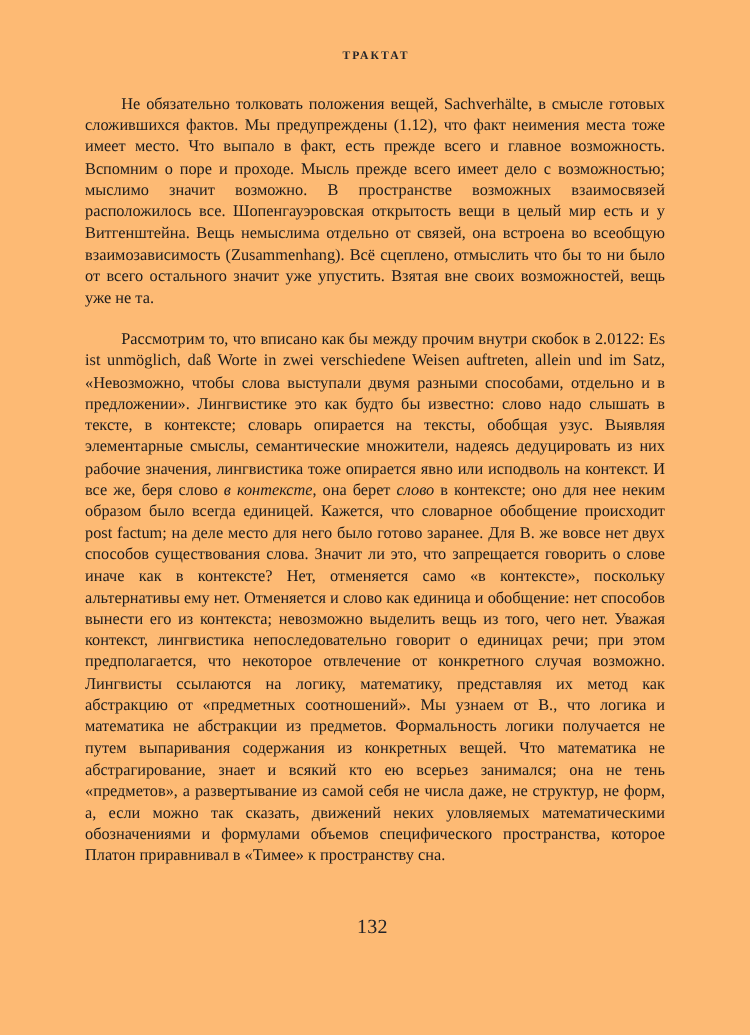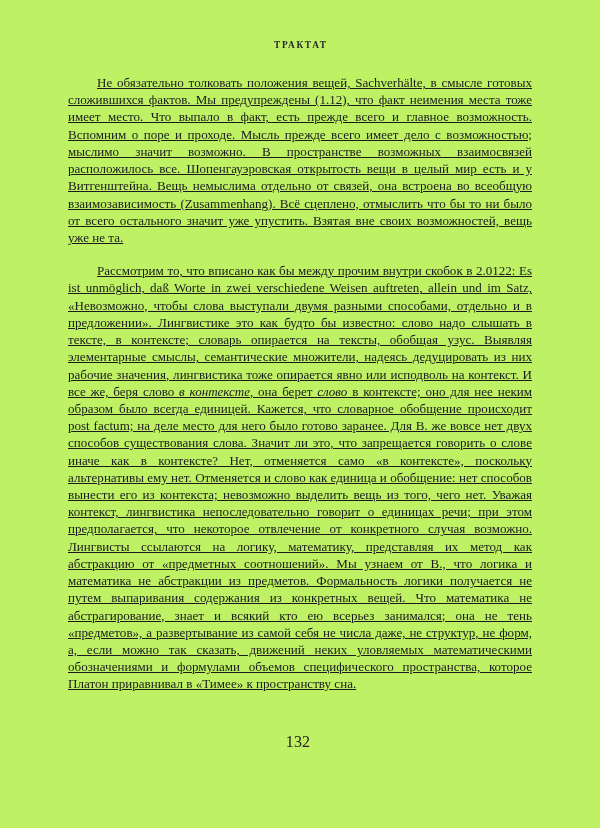--- a/index.html
+++ b/index.html
@@ -47,21 +47,20 @@
 
   .para {
     margin: 0;
     text-align: justify;
     text-justify: inter-word;
     font-size: 13.05px;
     line-height: 17.22px;
     text-indent: 29px;
     hyphens: manual;
     color: #1b1b1d;
-    text-decoration: underline;
   }
 
   .para + .para {
     margin-top: 16px;
   }
 
   .para i,
   .para em {
     font-style: italic;
   }
@@ -75,21 +74,21 @@
     text-align: center;
     font-size: 16px;
     line-height: 1;
     color: #232327;
     letter-spacing: 0.2px;
   }
 </style>
 </head>
 <body>
 
-<div class="page" style="background: #bef264; color: rgb(27, 27, 29);">
+<div class="page" style="background: #fdba74; color: rgb(27, 27, 29);">
 
   <div class="running-head">ТРАКТАТ</div>
 
   <div class="textblock">
     <p class="para"><span>Не обязательно толковать положения вещей, Sachverhälte, в смысле готовых сложившихся фактов. Мы предупреждены (1.12), что факт неимения места тоже имеет место. Что выпало в факт, есть прежде всего и главное возможность. Вспомним о поре и проходе. Мысль прежде всего имеет дело с возможностью; мыслимо значит возможно. В пространстве возможных взаимосвязей расположилось все. Шопенгауэровская открытость вещи в целый мир есть и у Витгенштейна. Вещь немыслима отдельно от связей, она встроена во всеобщую взаимозависимость (Zusammenhang). Всё сцеплено, отмыслить что бы то ни было от всего остального значит уже упустить. Взятая вне своих возможностей, вещь уже не та.</span></p>
     <p class="para"><span>Рассмотрим то, что вписано как бы между прочим внутри скобок в 2.0122: Es ist unmöglich, daß Worte in zwei verschiedene Weisen auftreten, allein und im Satz, «Невозможно, чтобы слова выступали двумя разными способами, отдельно и в предложении». Лингвистике это как будто бы известно: слово надо слышать в тексте, в контексте; словарь опирается на тексты, обобщая узус. Выявляя элементарные смыслы, семантические множители, надеясь дедуцировать из них рабочие значения, лингвистика тоже опирается явно или исподволь на контекст. И все же, беря слово </span><i>в контексте</i><span>, она берет </span><i>слово</i><span> в контексте; оно для нее неким образом было всегда единицей. Кажется, что словарное обобщение происходит post factum; на деле место для него было готово заранее. Для В. же вовсе нет двух способов существования слова. Значит ли это, что запрещается говорить о слове иначе как в контексте? Нет, отменяется само «в контексте», поскольку альтернативы ему нет. Отменяется и слово как единица и обобщение: нет способов вынести его из контекста; невозможно выделить вещь из того, чего нет. Уважая контекст, лингвистика непоследовательно говорит о единицах речи; при этом предполагается, что некоторое отвлечение от конкретного случая возможно. Лингвисты ссылаются на логику, математику, представляя их метод как абстракцию от «предметных соотношений». Мы узнаем от В., что логика и математика не абстракции из предметов. Формальность логики получается не путем выпаривания содержания из конкретных вещей. Что математика не абстрагирование, знает и всякий кто ею всерьез занимался; она не тень «предметов», а развертывание из самой себя не числа даже, не структур, не форм, а, если можно так сказать, движений неких уловляемых математическими обозначениями и формулами объемов специфического пространства, которое Платон приравнивал в «Тимее» к пространству сна.</span></p>
   </div>
 
   <div class="folio">132</div>
 

